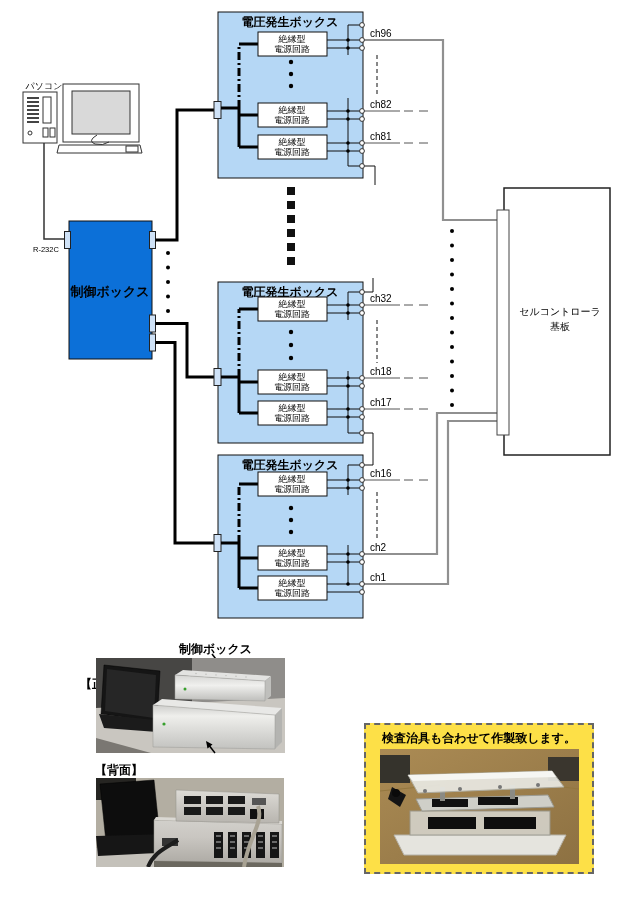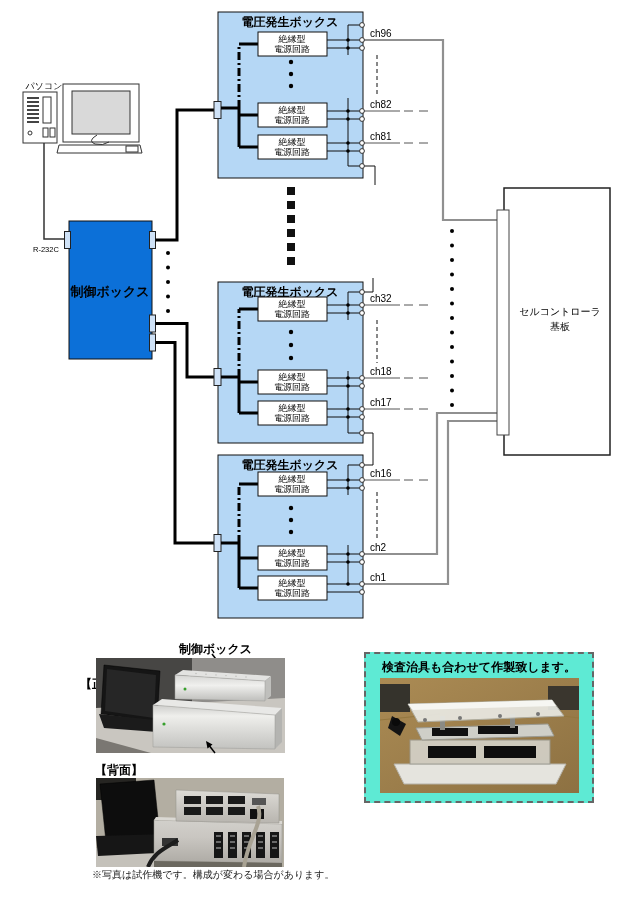--- a/index.html
+++ b/index.html
@@ -2,22 +2,22 @@
 <html><head>
 <meta charset="utf-8">
 <style>
   html,body{margin:0;padding:0;background:#fff;}
   #page{position:relative;width:634px;height:901px;background:#ffffff;overflow:hidden;
         font-family:"Liberation Sans",sans-serif;}
   svg text{font-family:"Liberation Sans",sans-serif;fill:#000;}
   .abs{position:absolute;}
   .cap{position:absolute;font-weight:bold;font-size:12px;color:#000;white-space:nowrap;}
   .note-line{font-family:"DejaVu Serif",serif;font-size:10px;color:#1a1a1a;line-height:12px;white-space:nowrap;}
-  #pink-panel{position:absolute;left:364px;top:652px;width:230px;height:151px;box-sizing:border-box;
-              background:#5eead4;border:2px dashed #666;}
+  #pink-panel{position:absolute;left:364px;top:723px;width:230px;height:151px;box-sizing:border-box;
+              background:#fde047;border:2px dashed #666;}
   #pink-title{position:absolute;left:0;top:5px;width:100%;text-align:center;
               font-weight:bold;font-size:12px;color:#000;white-space:nowrap;}
 </style>
 </head>
 <body>
 
 <div id="page">
 
 <svg class="abs" style="left:0;top:0" width="634" height="630" viewBox="0 0 634 630">
 
@@ -404,21 +404,20 @@
           <rect x="110" y="29" width="17" height="8"></rect>
           <rect x="132" y="29" width="17" height="8"></rect>
     </g>
     <rect x="156" y="20" width="14" height="7" fill="#555"></rect>
     <rect x="154" y="31" width="14" height="10" fill="#111"></rect>
     <path d="M162,28 C168,45 152,60 148,89" fill="none" stroke="#a8a293" stroke-width="4"></path>
   </g>
 </svg>
 
 <div class="abs" style="left:92px;top:869px">
-  <div class="note-line">※写真は試作機です。構成が変わる場合があります。</div>
 </div>
 
 <div id="pink-panel">
   <div id="pink-title">検査治具も合わせて作製致します。</div>
   <svg class="abs" style="left:14px;top:24px" width="199" height="115" viewBox="0 0 199 115">
     <defs>
       <linearGradient id="card" x1="0" y1="0" x2="1" y2="1">
         <stop offset="0" stop-color="#ab8b54"></stop>
             <stop offset="1" stop-color="#8d7142"></stop>
       </linearGradient>

